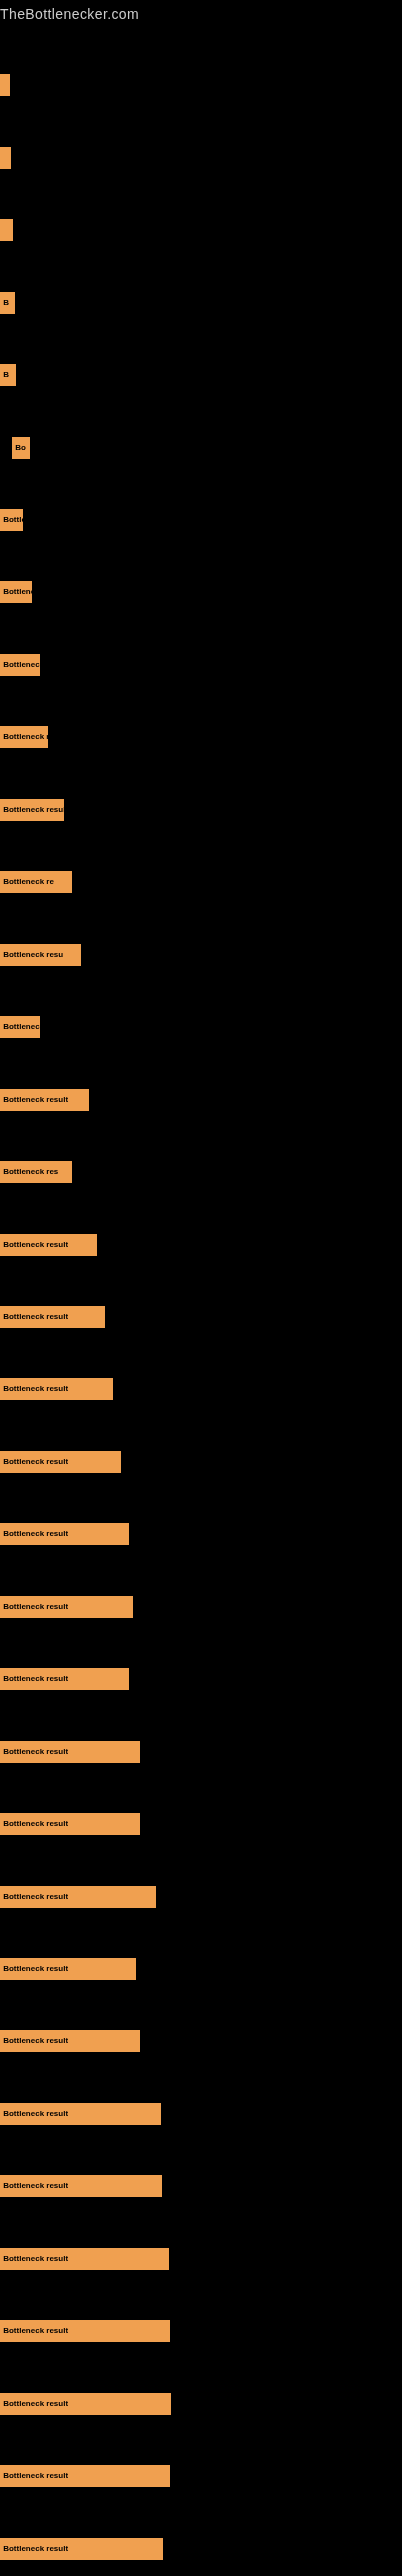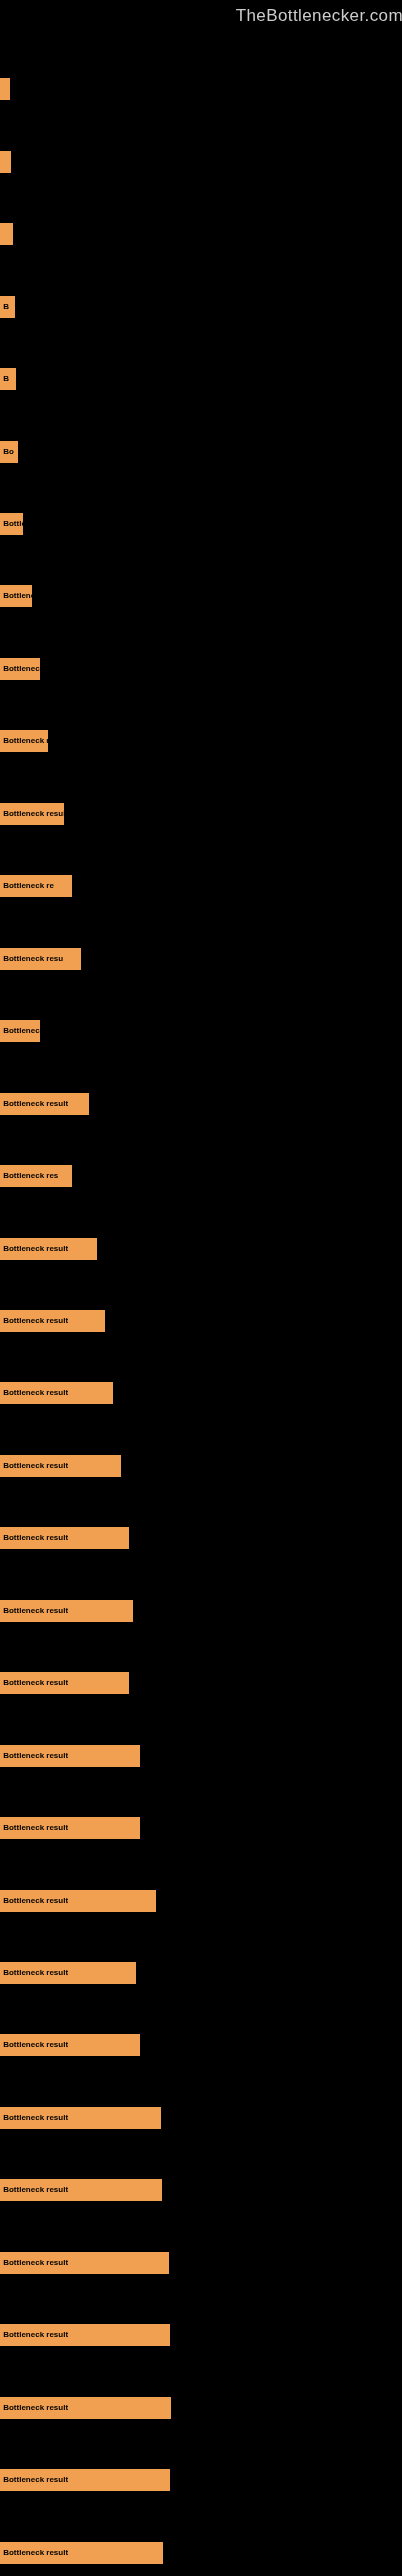--- a/index.html
+++ b/index.html
@@ -5,23 +5,23 @@
     * { margin: 0; padding: 0; box-sizing: border-box; }
     body {
       background-color: #000;
       width: 403px;
       min-height: 2576px;
       font-family: Arial, sans-serif;
       position: relative;
       overflow-x: hidden;
     }
     .site-title {
-      text-align: right;
+      text-align: left;
       color: #ccc;
-      font-size: 17px;
+      font-size: 14px;
       padding: 6.4px 0 3.2px 0;
       letter-spacing: 0.4px;
     }
     
     .bar-container {
       position: absolute;
       left: 0;
       display: flex;
       align-items: center;
     }
@@ -59,21 +59,21 @@
     <div class="bar-container" style="top: 266px; left: 0px; position: absolute;">
       <div class="bar" style="width: 14.5px;">
         <span class="bar-label">B</span>
       </div>
     </div>
     <div class="bar-container" style="top: 338px; left: 0px; position: absolute;">
       <div class="bar" style="width: 16px;">
         <span class="bar-label">B</span>
       </div>
     </div>
-    <div class="bar-container" style="top: 411px; left: 0px; position: absolute;">
+    <div class="bar-container" style="top: 411px; left: 12px; position: absolute;">
       <div class="bar" style="width: 17.7px;">
         <span class="bar-label">Bo</span>
       </div>
     </div>
     <div class="bar-container" style="top: 483px; left: 0px; position: absolute;">
       <div class="bar" style="width: 22.5px;">
         <span class="bar-label">Bottlen</span>
       </div>
     </div>
     <div class="bar-container" style="top: 555px; left: 0px; position: absolute;">

